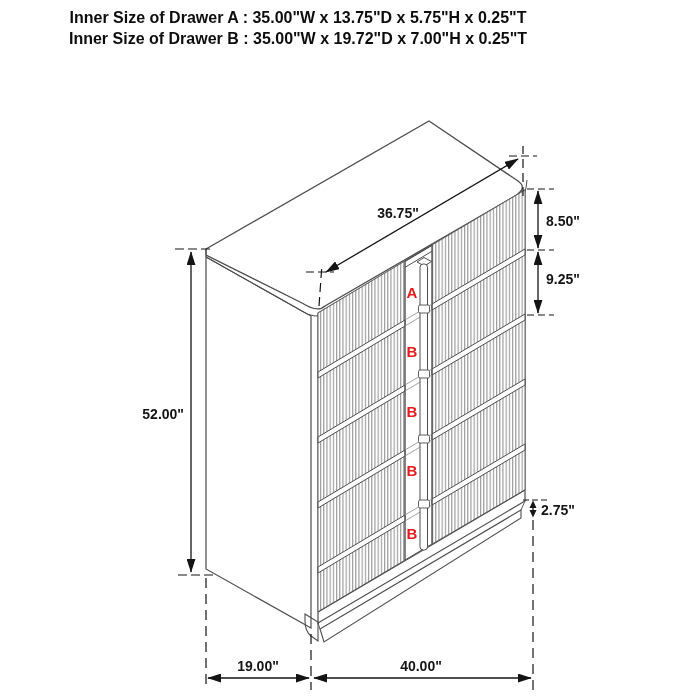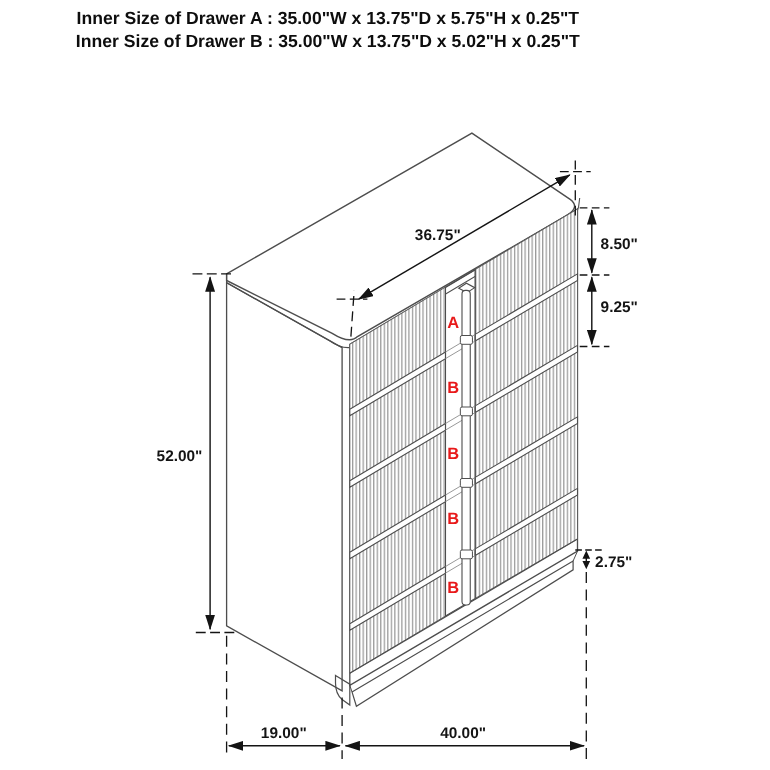--- a/index.html
+++ b/index.html
@@ -20,21 +20,21 @@
   .dimline { stroke:var(--dim-color,#141414); stroke-width:1.3; fill:none; }
   .tick { stroke:var(--dim-color,#141414); stroke-width:1.2; fill:none; }
   .drop { stroke:var(--dim-color,#141414); stroke-width:1.2; fill:none; }
   .cab { stroke:var(--line-color,#4d4d4d); fill:none; }
 </style>
 </head>
 <body>
 
 <div class="header">
   <div>Inner Size of Drawer A : 35.00"W x 13.75"D x 5.75"H x 0.25"T</div>
-  <div>Inner Size of Drawer B : 35.00"W x 13.75"D x 5.02"H x 0.25"T</div>
+  <div>Inner Size of Drawer B : 35.00"W x 19.72"D x 7.00"H x 0.25"T</div>
 </div>
 
 <svg class="diagram" width="700" height="700" viewBox="0 0 700 700">
   <defs>
     <marker id="arrow" viewBox="0 0 14 9" refX="13.2" refY="4.5" markerWidth="14" markerHeight="9" markerUnits="userSpaceOnUse" orient="auto-start-reverse">
       <path d="M0,0 L14,4.5 L0,9 Z"></path>
     </marker>
     <pattern id="flutes" width="3.2" height="8" patternUnits="userSpaceOnUse">
       <rect width="3.2" height="8" fill="#ffffff"></rect>
       <path d="M0.6,0 V8" stroke="#8c8c8c" stroke-width="1"></path>

